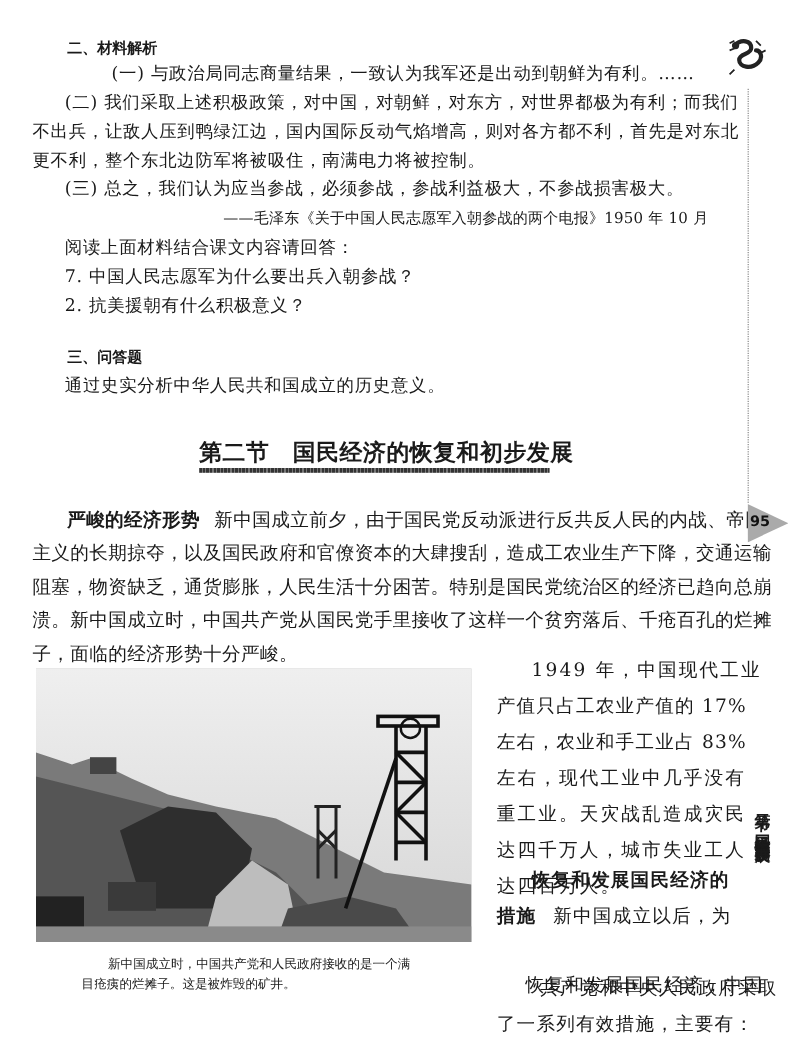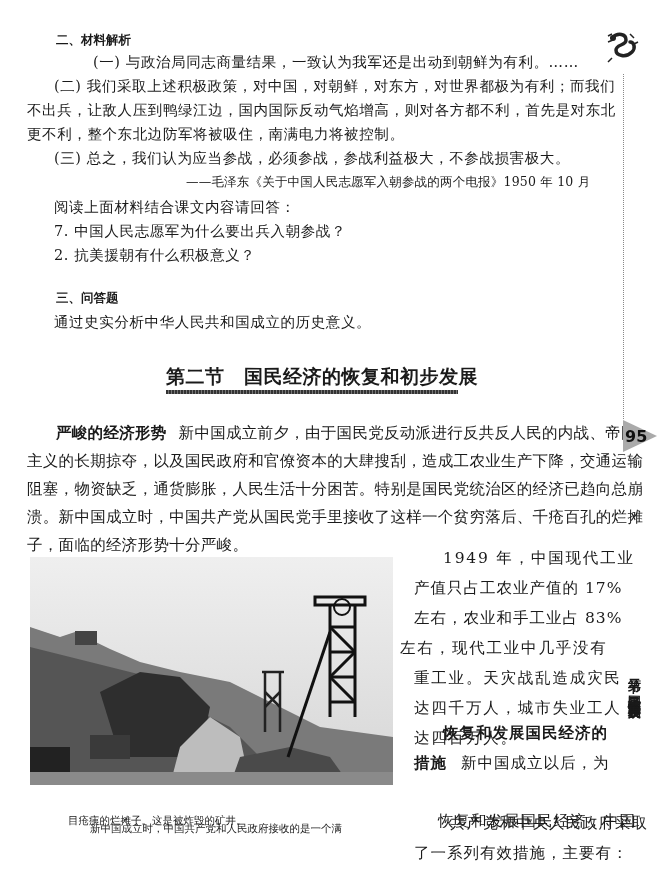--- a/index.html
+++ b/index.html
@@ -53,21 +53,21 @@
 </div>
 <div class="abs body2" style="left:27px;top:447px;">主义的长期掠夺，以及国民政府和官僚资本的大肆搜刮，造成工农业生产下降，交通运输</div>
 <div class="abs body2" style="left:27px;top:475px;">阻塞，物资缺乏，通货膨胀，人民生活十分困苦。特别是国民党统治区的经济已趋向总崩</div>
 <div class="abs body2" style="left:27px;top:503px;">溃。新中国成立时，中国共产党从国民党手里接收了这样一个贫穷落后、千疮百孔的烂摊</div>
 <div class="abs body2" style="left:27px;top:531px;">子，面临的经济形势十分严峻。</div>
 
 <div class="abs" style="left:623px;top:420px;width:34px;height:32px;">
   <svg width="34" height="32" viewBox="0 0 34 32">
     <polygon points="0,0 34,16 0,32" fill="#aaa"></polygon>
   </svg>
-  <span class="abs sans" style="left:2px;top:7px;font-size:16px;font-weight:bold;color:#111;">95</span>
+  <span class="abs sans" style="left:2px;top:7px;font-size:12px;font-weight:bold;color:#111;">95</span>
 </div>
 
 <div class="abs photo" style="left:30px;top:557px;width:363px;height:228px;">
   <svg width="363" height="228" viewBox="0 0 363 228">
     <defs>
       <linearGradient id="sky" x1="0" y1="0" x2="0" y2="1">
         <stop offset="0" stop-color="#efefef"></stop>
         <stop offset="1" stop-color="#d6d6d6"></stop>
       </linearGradient>
     </defs>
@@ -102,27 +102,27 @@
     <g stroke="#222" stroke-width="2.5" fill="none">
       <line x1="235" y1="115" x2="235" y2="175"></line>
       <line x1="250" y1="115" x2="250" y2="175"></line>
       <line x1="232" y1="115" x2="254" y2="115"></line>
       <line x1="235" y1="135" x2="250" y2="150"></line>
       <line x1="250" y1="135" x2="235" y2="150"></line>
     </g>
     <rect x="0" y="215" width="363" height="13" fill="#8a8a8a"></rect>
   </svg>
 </div>
-<div class="abs caption" style="left:90px;top:796px;margin-top:24px;">新中国成立时，中国共产党和人民政府接收的是一个满</div>
+<div class="abs caption" style="left:90px;top:796px;">新中国成立时，中国共产党和人民政府接收的是一个满</div>
 <div class="abs caption" style="left:68px;top:812px;text-align:right;">目疮痍的烂摊子。这是被炸毁的矿井。</div>
 
 <div class="abs side" style="left:443px;top:543px;">1949 年，中国现代工业</div>
 <div class="abs side" style="left:414px;top:573px;letter-spacing:1px;">产值只占工农业产值的 17%</div>
 <div class="abs side" style="left:414px;top:603px;letter-spacing:1px;">左右，农业和手工业占 83%</div>
-<div class="abs side" style="left:400px;top:633px;">左右，现代工业中几乎没有</div>
+<div class="abs side" style="left:414px;top:633px;">左右，现代工业中几乎没有</div>
 <div class="abs side" style="left:414px;top:663px;">重工业。天灾战乱造成灾民</div>
 <div class="abs side" style="left:414px;top:693px;">达四千万人，城市失业工人</div>
 <div class="abs side" style="left:414px;top:723px;">达四百万人。</div>
 
 <div class="abs side sans" style="left:443px;top:718px;font-weight:bold;letter-spacing:1px;">恢复和发展国民经济的</div>
 <div class="abs side sans" style="left:414px;top:748px;letter-spacing:1px;">
   <b class="kw">措施</b><span style="display:inline-block;width:14px;"></span><span>新中国成立以后，为</span>
 </div>
 <div class="abs side sans" style="left:438px;top:778px;letter-spacing:1px;margin-top:28px;">恢复和发展国民经济，中国</div>
 <div class="abs side sans" style="left:414px;top:808px;letter-spacing:1px;margin-left:36px;">共产党和中央人民政府采取</div>

